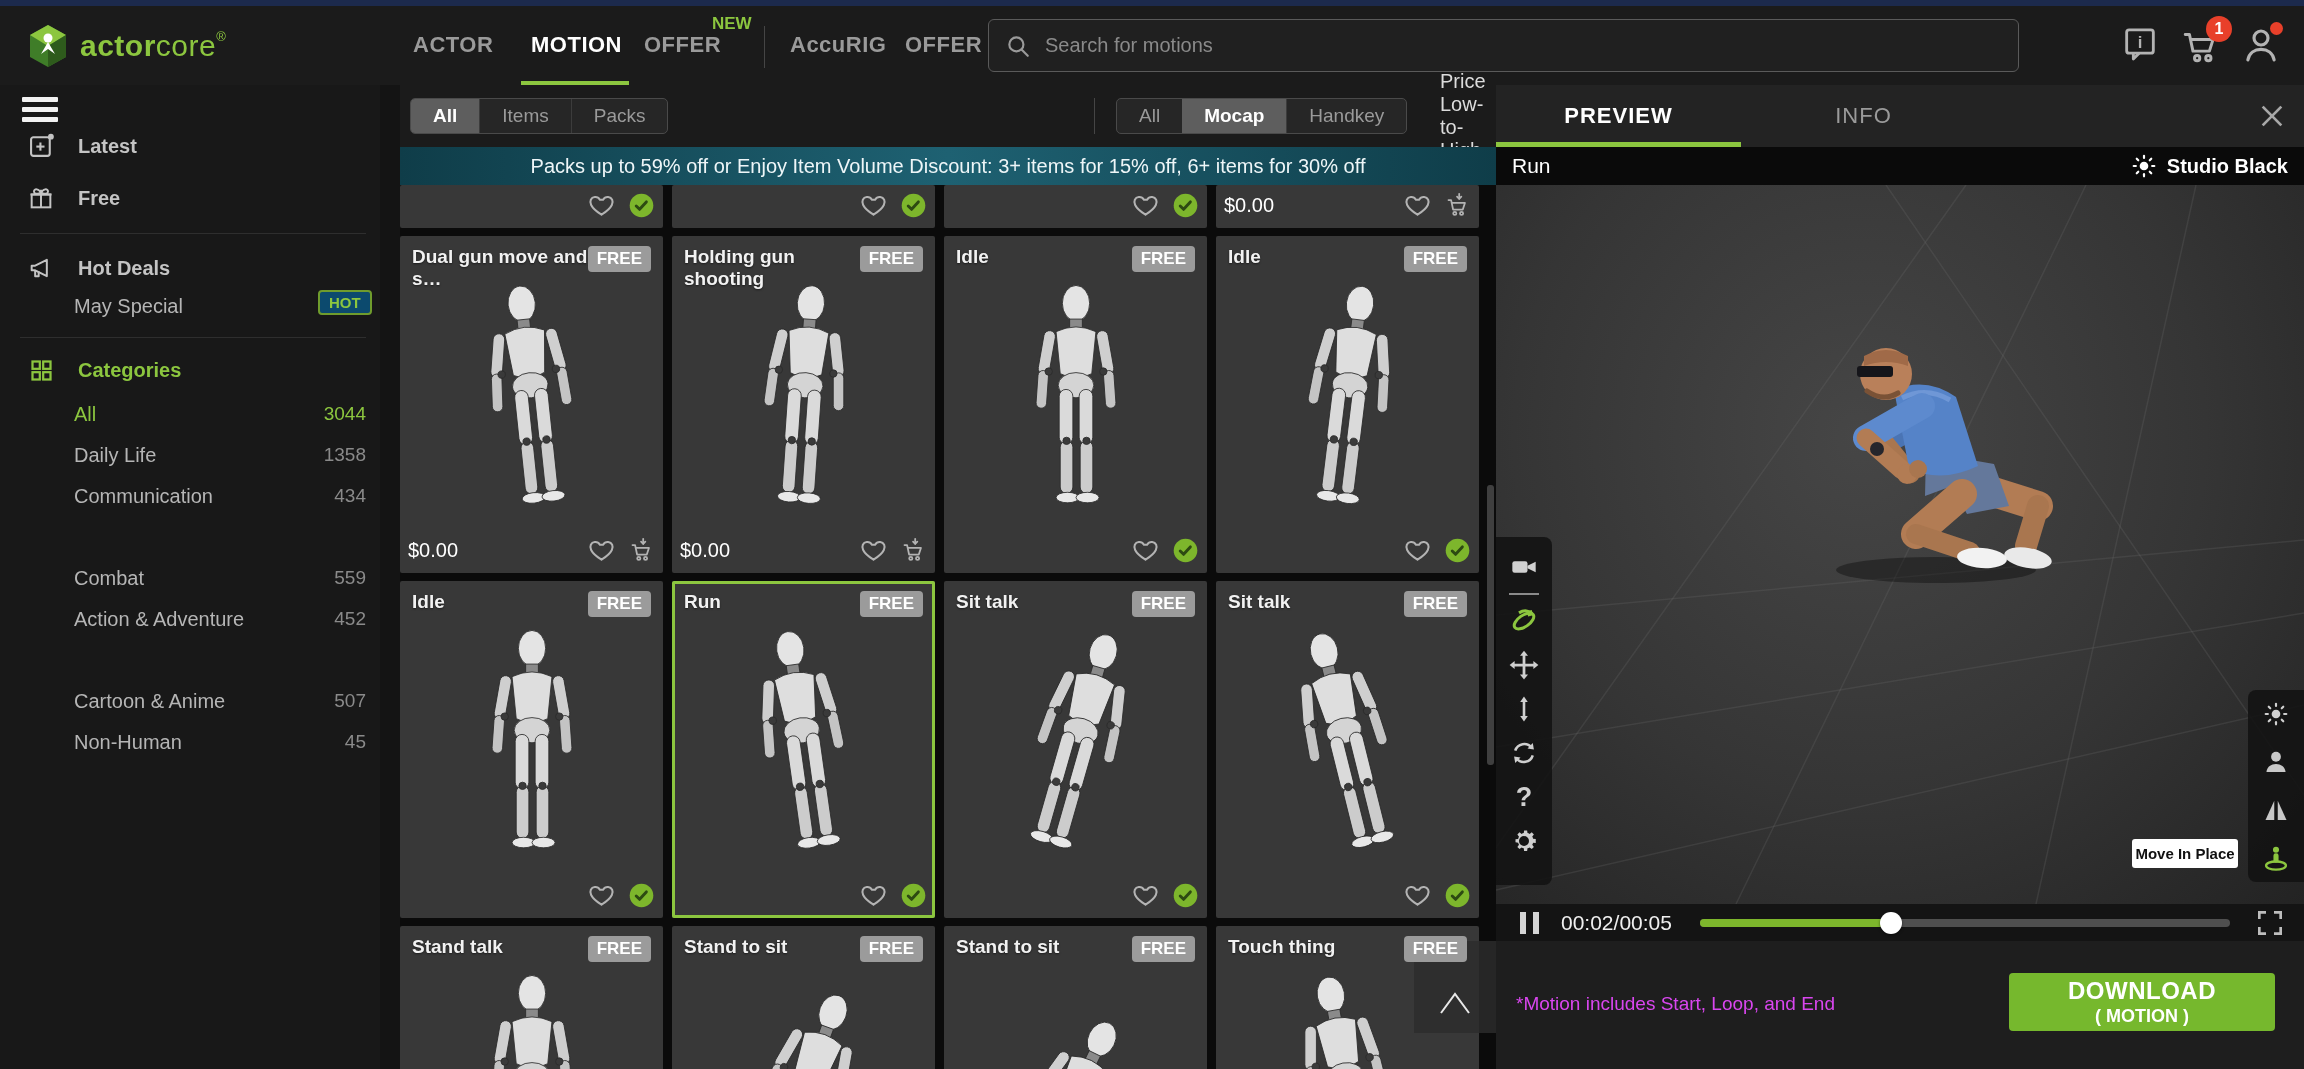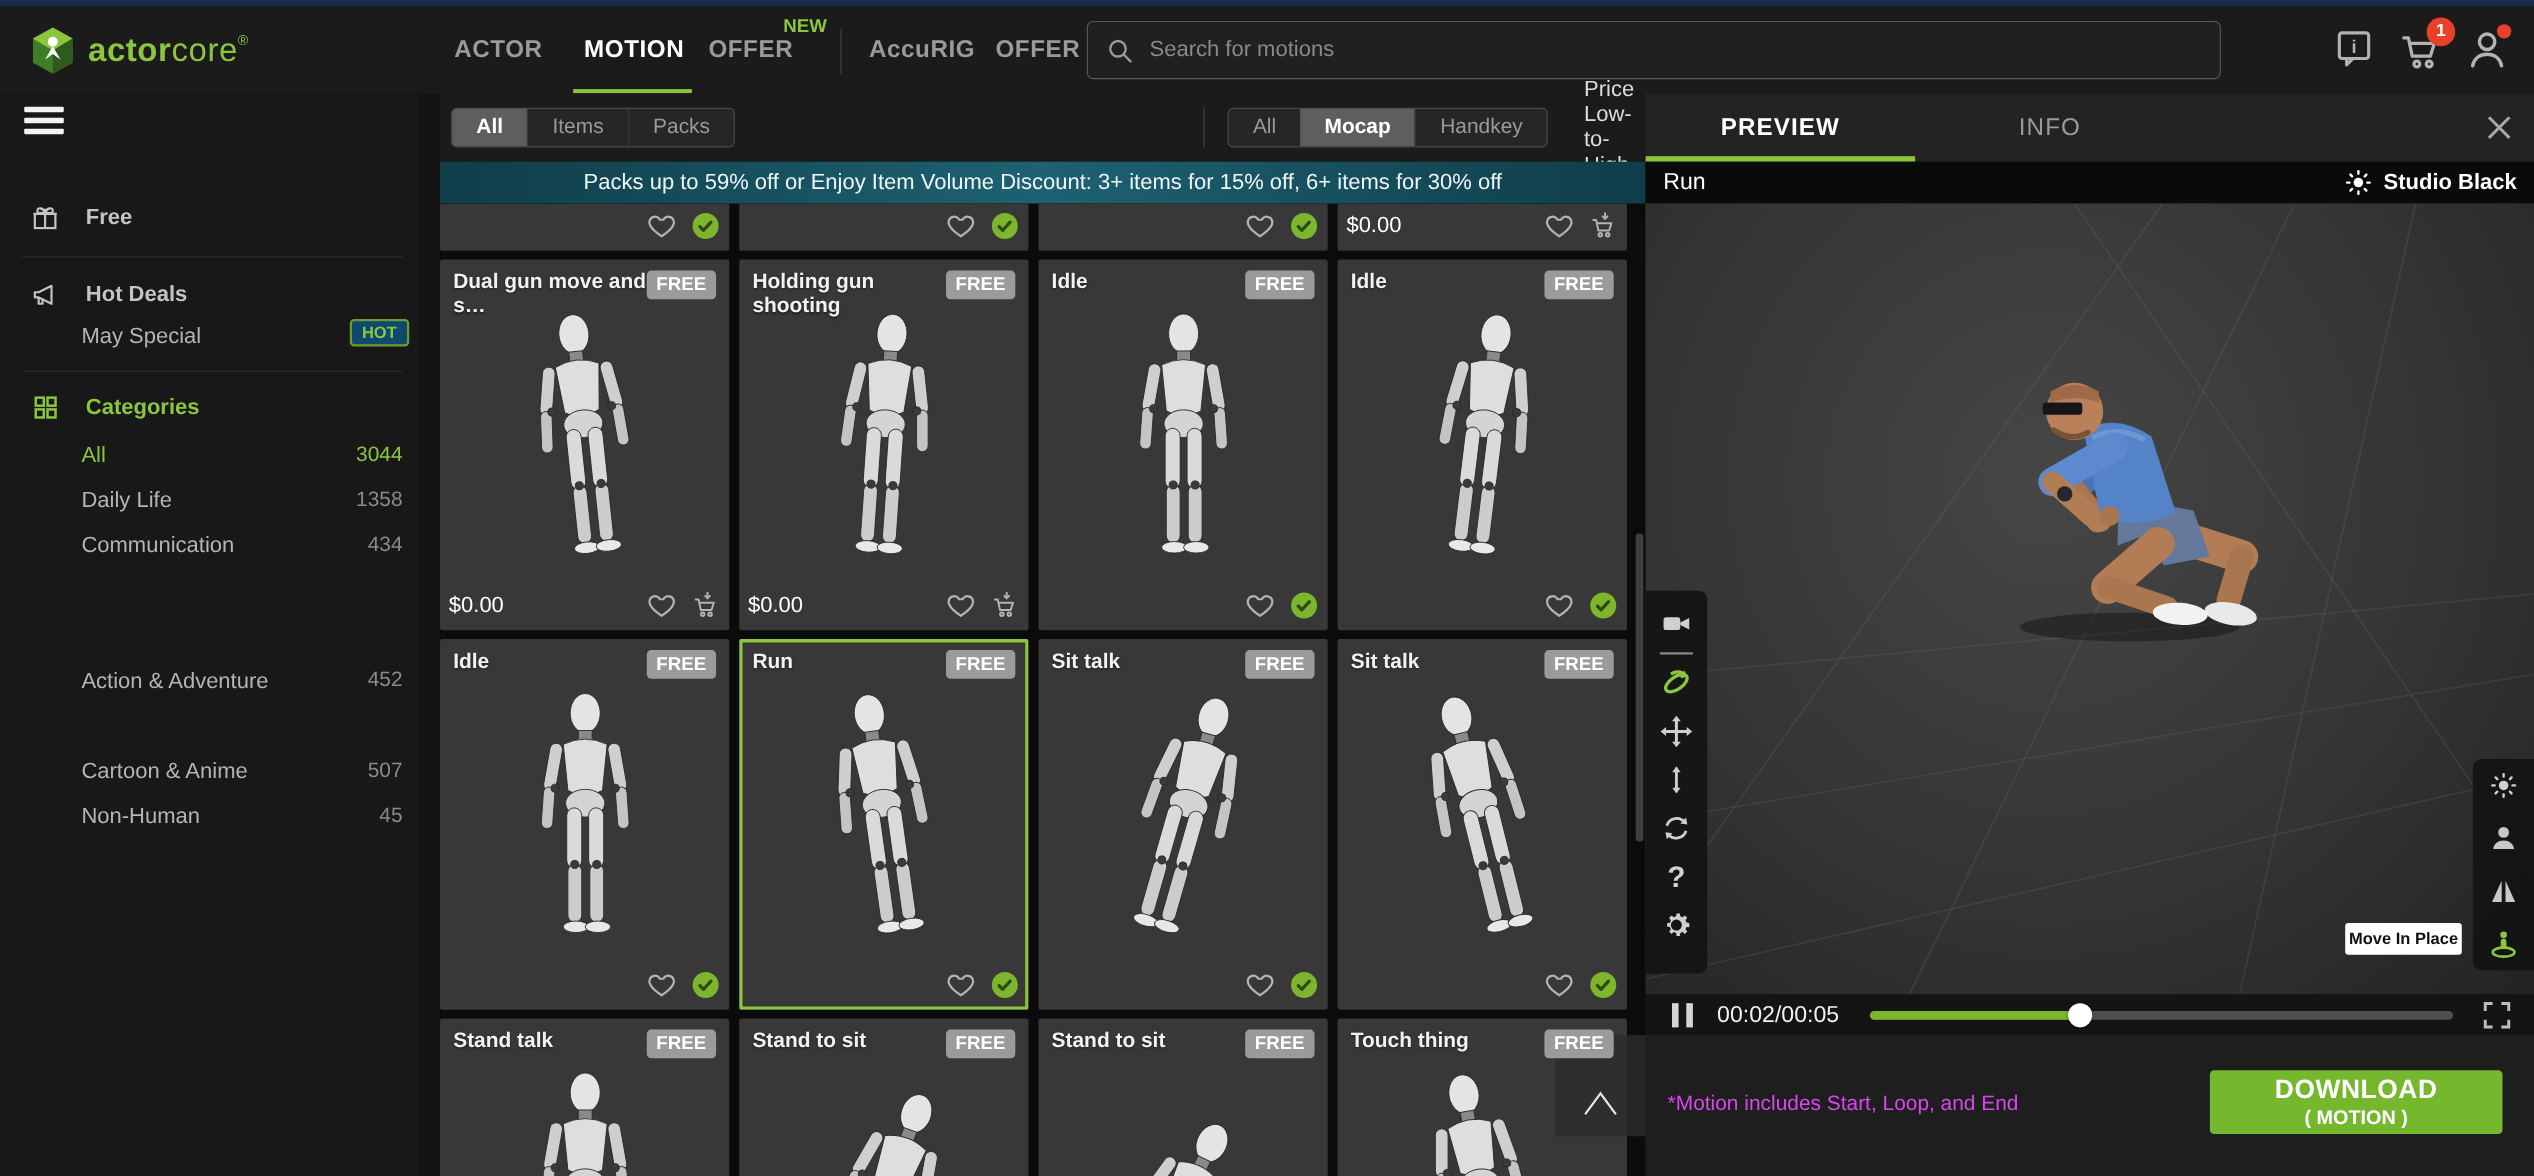--- a/index.html
+++ b/index.html
@@ -222,20 +222,31 @@
   </div>
 </div>
 
 <div class="sidebar">
   <div class="burger">
       <div></div>
       <div></div>
       <div></div>
     </div>
 
+  <div class="srow" style="top:44px">
+    <span class="sico">
+      <svg class="ic" width="28" height="28" viewBox="0 0 24 24">
+        <rect x="3.5" y="4.5" width="16" height="16" rx="2" fill="none" stroke="#c4c4c4" stroke-width="1.8"></rect>
+        <line x1="11.5" y1="9" x2="11.5" y2="16" stroke="#c4c4c4" stroke-width="1.8"></line>
+        <line x1="8" y1="12.5" x2="15" y2="12.5" stroke="#c4c4c4" stroke-width="1.8"></line>
+        <circle cx="20.5" cy="4" r="2.5" fill="#c4c4c4"></circle>
+      </svg>
+      </span>
+    <span class="slab">Latest</span>
+  </div>
   <div class="srow" style="top:96px">
     <span class="sico">
       <svg class="ic" width="28" height="28" viewBox="0 0 24 24">
         <g fill="none" stroke="#c4c4c4" stroke-width="1.7">
           <rect x="4" y="9" width="16" height="11"></rect>
             <line x1="3" y1="9" x2="21" y2="9"></line>
           <line x1="12" y1="5" x2="12" y2="20"></line>
           <path d="M12 8c-1.5-4-6-4.5-6-1.5S10 8 12 8zm0 0c1.5-4 6-4.5 6-1.5S14 8 12 8z"></path>
         </g>
       </svg>
@@ -279,20 +290,24 @@
     <span class="clab">All</span>
     <span class="ccount">3044</span>
     </div>
   <div class="catrow" style="top:353px">
     <span class="clab">Daily Life</span>
     <span class="ccount">1358</span>
     </div>
   <div class="catrow" style="top:394px">
     <span class="clab">Communication</span>
     <span class="ccount">434</span>
+    </div>
+  <div class="catrow" style="top:476px">
+    <span class="clab">Combat</span>
+    <span class="ccount">559</span>
     </div>
   <div class="catrow" style="top:517px">
     <span class="clab">Action &amp; Adventure</span>
     <span class="ccount">452</span>
     </div>
   <div class="catrow" style="top:599px">
     <span class="clab">Cartoon &amp; Anime</span>
     <span class="ccount">507</span>
     </div>
   <div class="catrow" style="top:640px">

